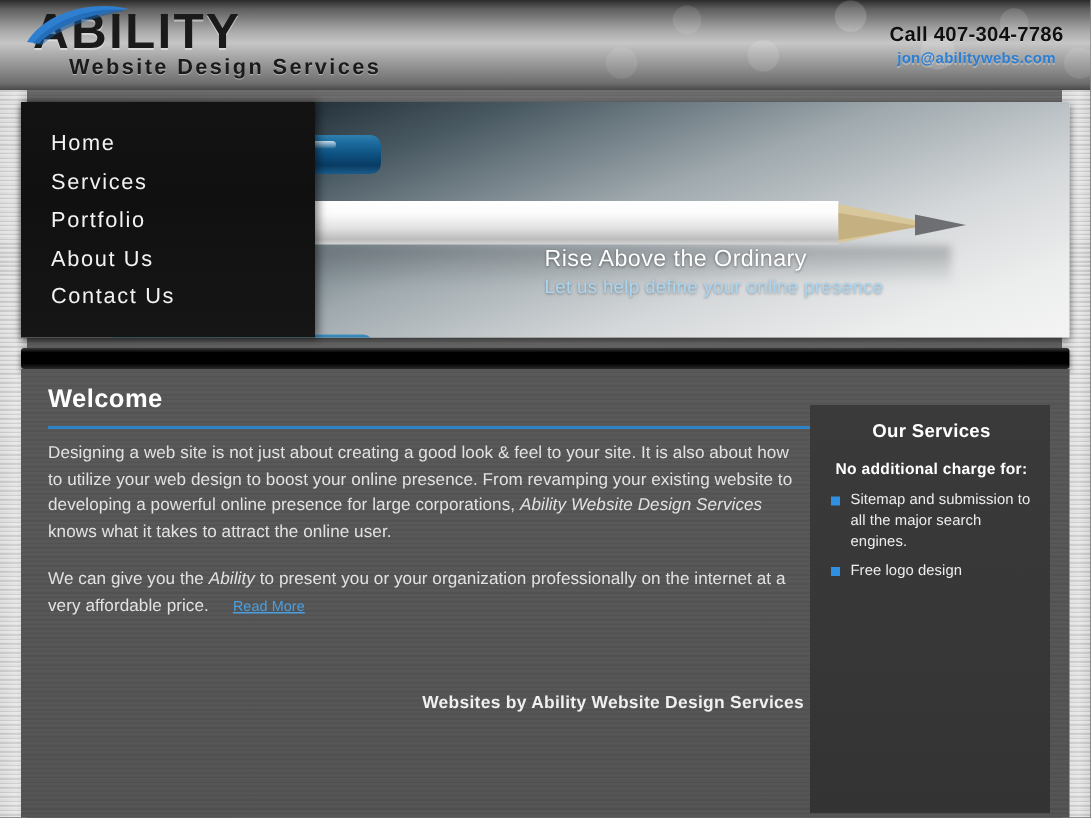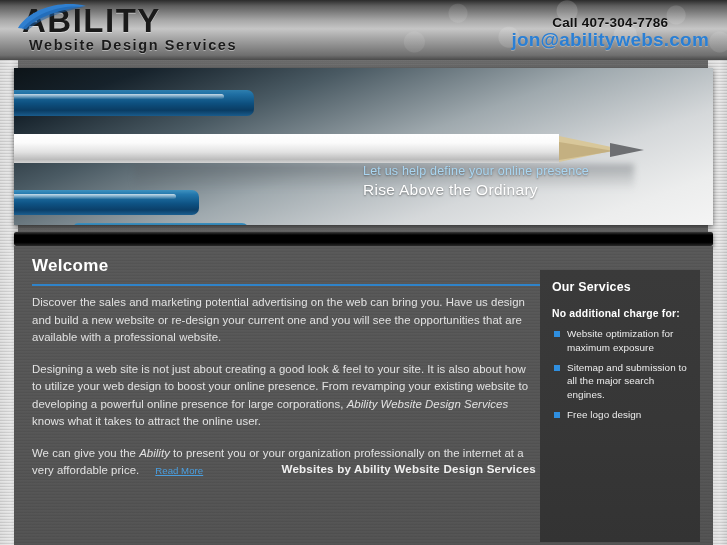--- a/index.html
+++ b/index.html
@@ -72,21 +72,21 @@
     font-family: "Liberation Sans", sans-serif;
     text-shadow: 0 1px 0 rgba(255,255,255,0.45);
   }
   #logo-sub {
     font-size: 14.5px;
     font-weight: bold;
     letter-spacing: 1.6px;
     color: #1a1a1a;
     line-height: 18px;
     margin-top: -2px;
-    margin-left: 7px;
+    margin-left: 24px;
     text-shadow: 0 1px 0 rgba(255,255,255,0.4);
   }
   #logo-swoosh {
     position: absolute;
     left: -8px; top: -2px;
     width: 86px; height: 30px;
     pointer-events: none;
   }
   #contact-block {
     position: absolute;
@@ -95,21 +95,21 @@
   }
   #phone {
     font-size: 13.5px;
     font-weight: bold;
     color: #101010;
     letter-spacing: 0.2px;
     line-height: 17px;
     text-shadow: 0 1px 0 rgba(255,255,255,0.35);
   }
   #email {
-    font-size: 19px;
+    font-size: 10px;
     font-weight: bold;
     color: #2a7fd4;
     letter-spacing: 0.2px;
     line-height: 17px;
     text-shadow: 0 1px 0 rgba(255,255,255,0.28);
   }
 
   
   #banner {
     position: absolute;
@@ -310,20 +310,21 @@
     background: linear-gradient(180deg, #3a3a3a 0%, #373737 55%, #333 100%);
     box-sizing: border-box;
     min-height: 272px;
   }
   .side-head {
     color: #ffffff;
     font-size: 12.4px;
     font-weight: bold;
     letter-spacing: 0.2px;
     margin: 0 0 10px 2px;
+    text-align: center;
   }
   .side-head.small {
     font-size: 10.4px;
     margin-top: 14px;
     margin-bottom: 8px;
   }
   .side-list {
     list-style: none;
     margin: 0;
     padding: 0;
@@ -376,51 +377,56 @@
       <div id="whitepencil"></div>
       <div id="pencil-wood"></div>
       <div id="pencil-wood2"></div>
       <div id="pencil-tip"></div>
       <div class="rod" id="rod2">
           <div class="rod-hl"></div>
         </div>
       <div class="rod" id="rod3"></div>
     </div>
     <div id="banner-copy">
+      <div id="banner-title">Rise Above the Ordinary</div>
       <div id="banner-sub">Let us help define your online presence</div>
-      <div id="banner-title">Rise Above the Ordinary</div>
     </div>
   </div>
 
+  <div id="nav">
+    <a class="nav-item">Home</a>
+    <a class="nav-item">Services</a>
+    <a class="nav-item">Portfolio</a>
+    <a class="nav-item">About Us</a>
+    <a class="nav-item">Contact Us</a>
+  </div>
 
   <div id="black-bar"></div>
 
   <div id="content">
 
     <div id="welcome-head">Welcome</div>
     <div id="welcome-rule"></div>
 
     <div id="article">
-      <p>Discover the sales and marketing potential advertising on the web can bring you. Have us design and build a new website or re-design your current one and you will see the opportunities that are available with a professional website.</p>
       <p>
         <span>Designing a web site is not just about creating a good look &amp; feel to your site. It is also about how to utilize your web design to boost your online presence. From revamping your existing website to developing a powerful online presence for large corporations, </span><em>Ability Website Design Services</em><span> knows what it takes to attract the online user.</span>
       </p>
       <p>
         <span>We can give you the </span><em>Ability</em><span> to present you or your organization professionally on the internet at a very affordable price.</span><a id="readmore">Read More</a>
       </p>
     </div>
 
     <div id="footer-line">Websites by Ability Website Design Services</div>
 
     <div id="sidebar">
       <div class="side-head">Our Services</div>
 
       <div class="side-head small">No additional charge for:</div>
       <ul class="side-list">
-        <li>Website optimization for maximum exposure</li>
         <li>Sitemap and submission to all the major search engines.</li>
         <li>Free logo design</li>
 
       </ul>
     </div>
 
   </div>
 </div>
 
 </body></html>

